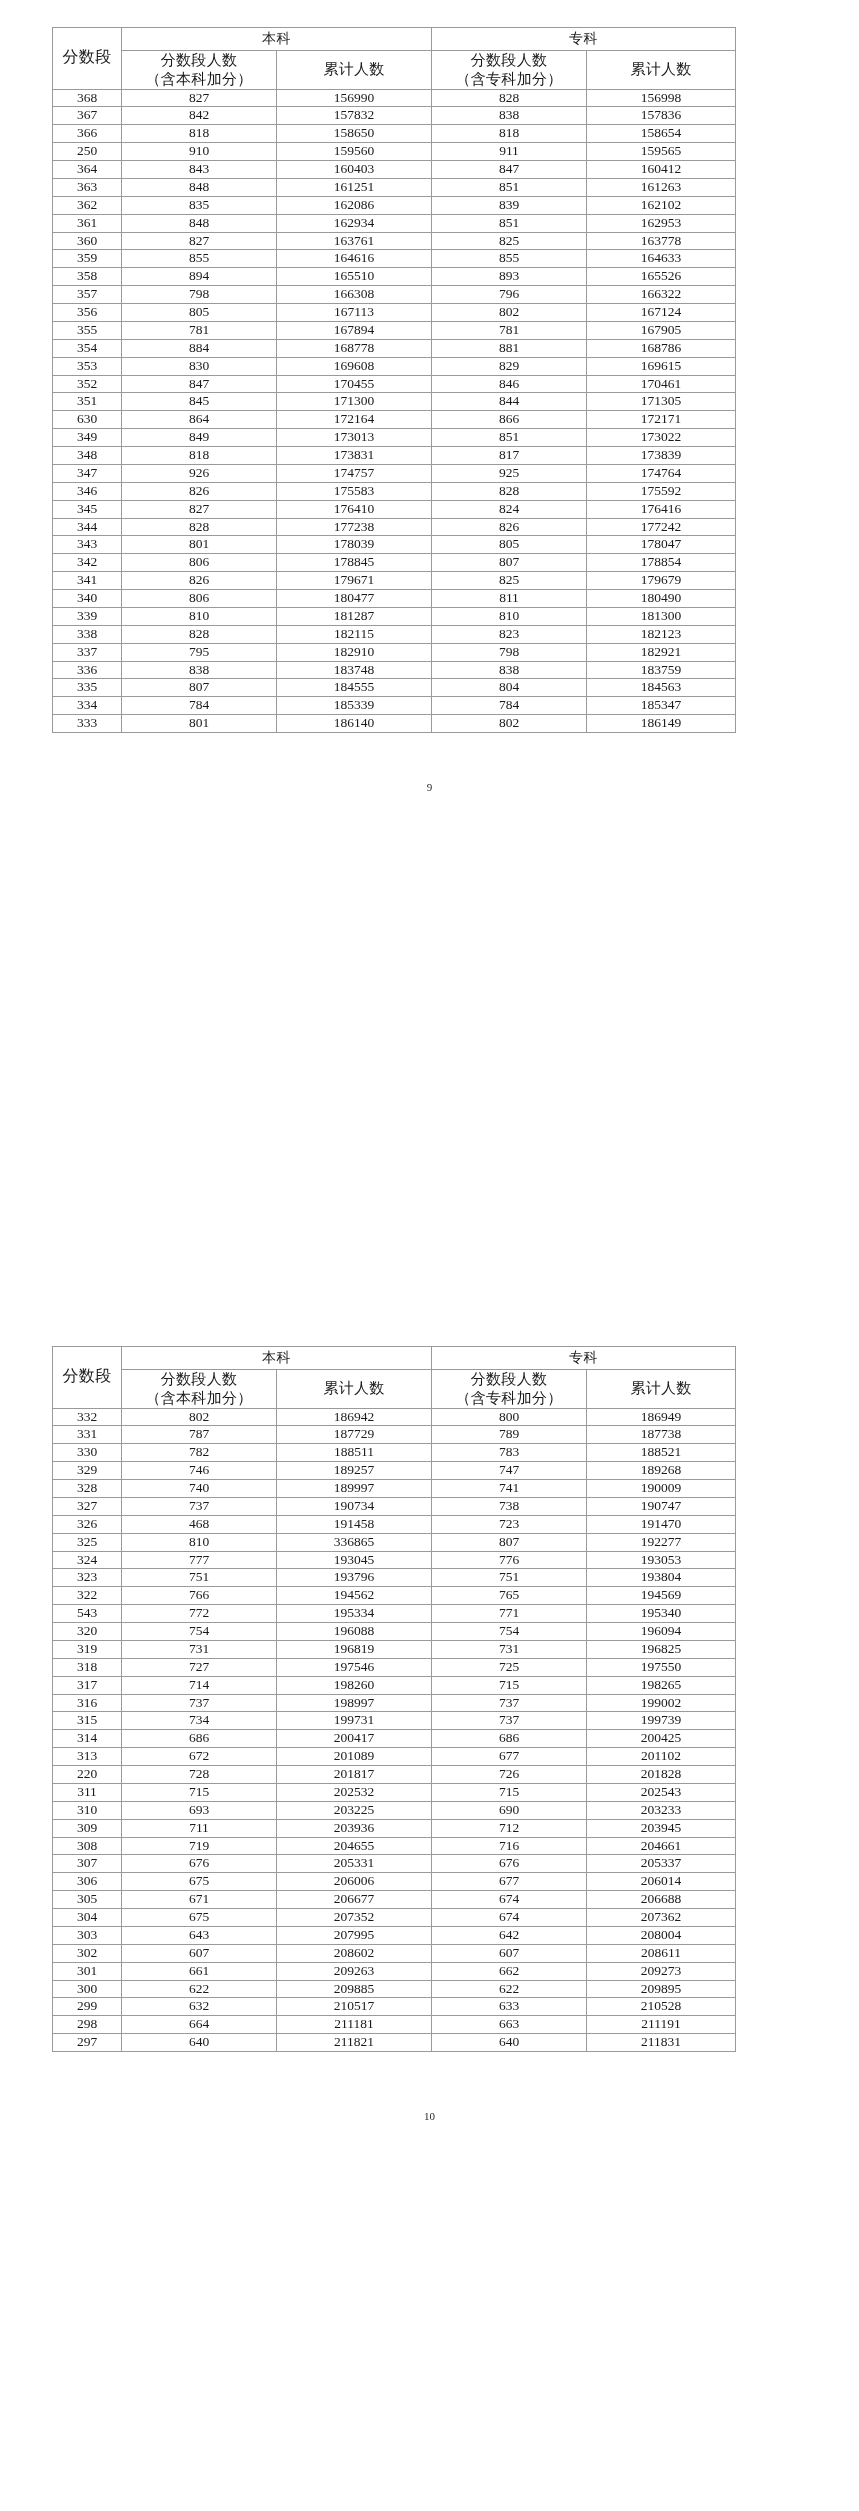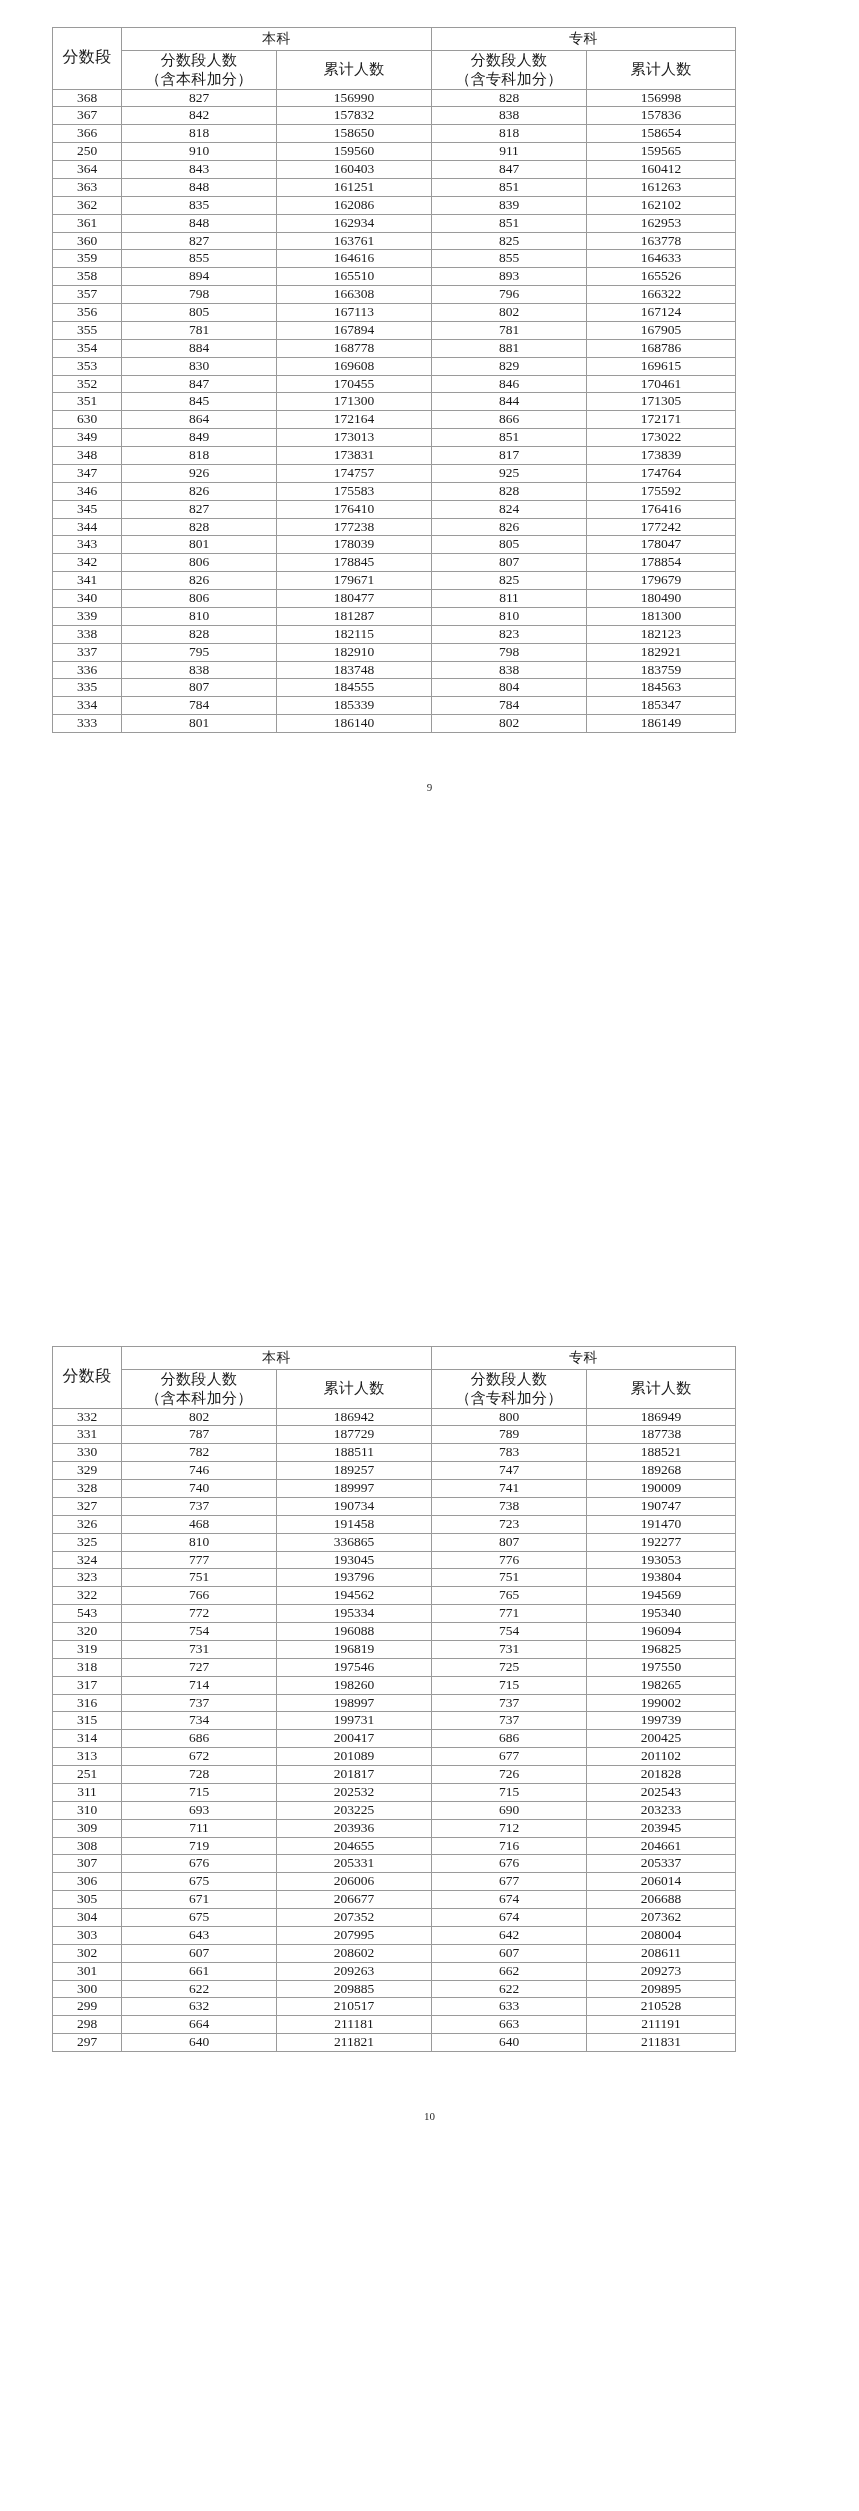--- a/index.html
+++ b/index.html
@@ -553,21 +553,21 @@
             <td>200425</td>
           </tr>
           <tr>
             <td>313</td>
             <td>672</td>
             <td>201089</td>
             <td>677</td>
             <td>201102</td>
           </tr>
           <tr>
-            <td>251</td>
+            <td>220</td>
             <td>728</td>
             <td>201817</td>
             <td>726</td>
             <td>201828</td>
           </tr>
           <tr>
             <td>311</td>
             <td>715</td>
             <td>202532</td>
             <td>715</td>

